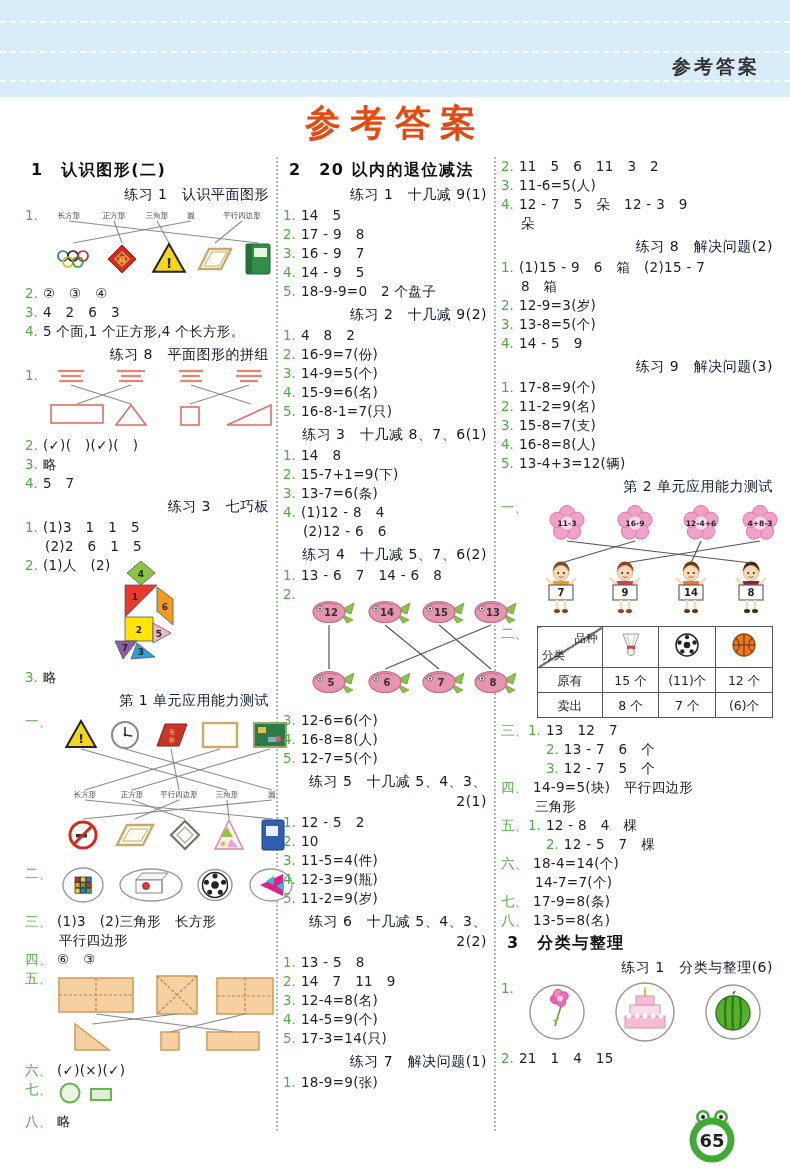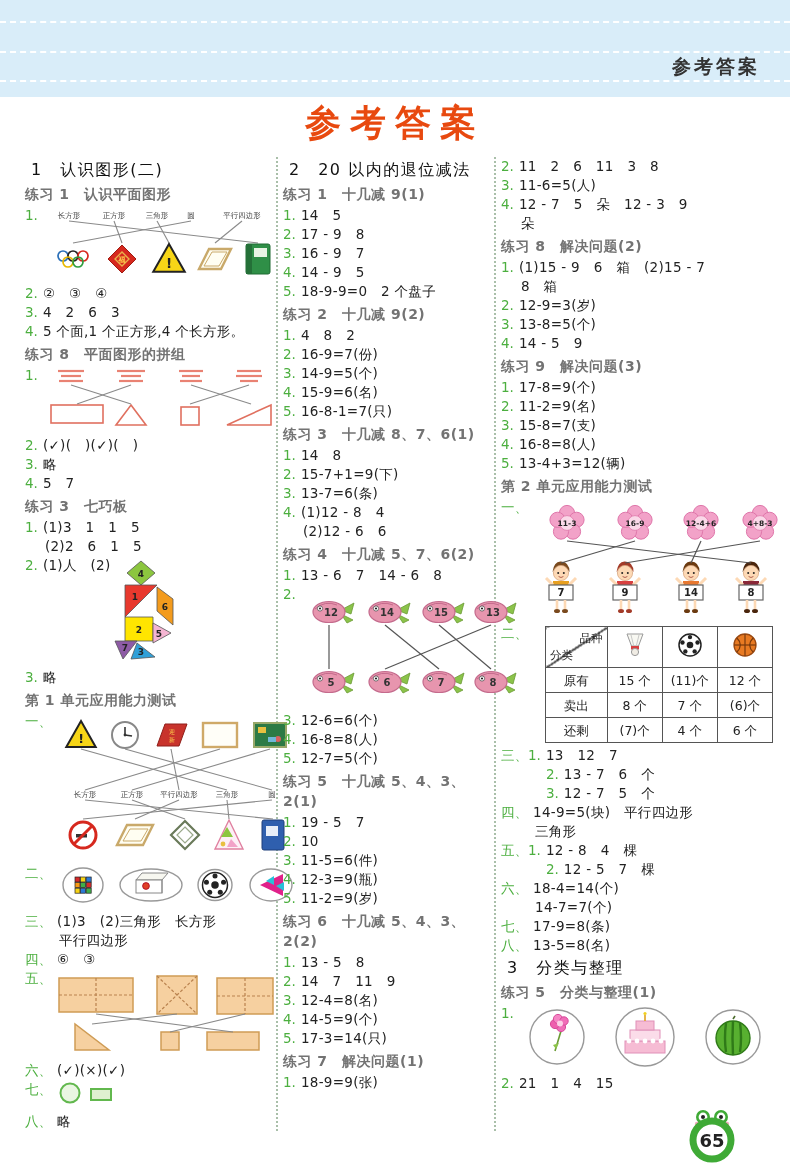--- a/index.html
+++ b/index.html
@@ -15,31 +15,31 @@
   .band-label{position:absolute;top:54px;right:30px;font-size:19px;color:#333;letter-spacing:3px;font-weight:bold;}
   
   .main-title{position:absolute;top:99px;left:0;width:100%;text-align:center;
     color:#e8490f;font-size:36px;font-weight:bold;letter-spacing:9px;}
   
   .content{position:absolute;top:157px;left:20px;display:flex;align-items:stretch;}
   .col{padding:0 7px 0 5px;}
   .col1{width:244px;border-right:2px dotted #a9bfa9;}
   .col2{width:204px;border-right:2px dotted #a9bfa9;}
   .col3{width:272px;}
-  .h1{font-size:16px;font-weight:normal;color:#111;margin:2px 0 3px 6px;letter-spacing:1.5px;line-height:22px;}
-  .h2{font-size:14px;font-weight:bold;color:#737373;text-align:left;margin:3px 0 2px 0;line-height:20px;letter-spacing:0.5px;}
+  .h1{font-size:16px;font-weight:bold;color:#111;margin:2px 0 3px 6px;letter-spacing:1.5px;line-height:22px;}
+  .h2{font-size:14px;font-weight:normal;color:#0f172a;text-align:right;margin:3px 0 2px 0;line-height:20px;letter-spacing:0.5px;}
   .item{display:flex;font-size:13.5px;line-height:19px;margin:0;}
   .num{color:#4caf3f;margin-right:5px;flex:none;white-space:pre;}
   .body{flex:1;min-width:0;}
   .txt{white-space:pre-wrap;letter-spacing:0.3px;}
   .sub{margin-left:2px;}
   .fig{margin:1px 0 2px 0;}
   .inline-fig{margin-left:36px;margin-top:-16px;}
   
-  table.sales{border-collapse:collapse;margin:2px 0 3px 12px;background:#fff;}
+  table.sales{border-collapse:collapse;margin:2px 0 3px 4px;background:#fff;}
   table.sales td{border:1.6px solid #555;text-align:center;font-size:12.5px;padding:0;color:#222;}
   td.corner{width:64px;height:40px;position:relative;
     background-image:linear-gradient(to right bottom,transparent calc(50% - 1px),#555 calc(50% - 1px),#555 calc(50% + 1px),transparent calc(50% + 1px));}
   .corner-top{position:absolute;top:2px;right:4px;font-size:11.5px;}
   .corner-bottom{position:absolute;bottom:2px;left:4px;font-size:11.5px;text-align:center;}
   td.icon-cell{width:56px;height:40px;}
   td.val-cell{width:56px;height:24px;}
   td.rowlab{height:24px;font-size:12.5px;}
   
   .frog{position:absolute;top:1106px;right:52px;}
@@ -604,33 +604,33 @@
       <div class="item">
         <span class="num">5.</span>
         <div class="body">
           <div class="txt">12-7=5(个)</div>
         </div>
       </div>
       <div class="h2">练习 5　十几减 5、4、3、2(1)</div>
       <div class="item">
         <span class="num">1.</span>
         <div class="body">
-          <div class="txt">19 - 5　7</div>
+          <div class="txt">12 - 5　2</div>
         </div>
       </div>
       <div class="item">
         <span class="num">2.</span>
         <div class="body">
           <div class="txt">10</div>
         </div>
       </div>
       <div class="item">
         <span class="num">3.</span>
         <div class="body">
-          <div class="txt">11-5=6(件)</div>
+          <div class="txt">11-5=4(件)</div>
         </div>
       </div>
       <div class="item">
         <span class="num">4.</span>
         <div class="body">
           <div class="txt">12-3=9(瓶)</div>
         </div>
       </div>
       <div class="item">
         <span class="num">5.</span>
@@ -674,21 +674,21 @@
         <span class="num">1.</span>
         <div class="body">
           <div class="txt">18-9=9(张)</div>
         </div>
       </div>
     </div>
     <div class="col col3">
       <div class="item">
         <span class="num">2.</span>
         <div class="body">
-          <div class="txt">11　2　6　11　3　8</div>
+          <div class="txt">11　5　6　11　3　2</div>
         </div>
       </div>
       <div class="item">
         <span class="num">3.</span>
         <div class="body">
           <div class="txt">11-6=5(人)</div>
         </div>
       </div>
       <div class="item">
         <span class="num">4.</span>
@@ -912,26 +912,20 @@
                   <td class="val-cell">15 个</td>
                   <td class="val-cell">(11)个</td>
                   <td class="val-cell">12 个</td>
                 </tr>
                 <tr>
                   <td class="rowlab">卖出</td>
                   <td class="val-cell">8 个</td>
                   <td class="val-cell">7 个</td>
                   <td class="val-cell">(6)个</td>
                 </tr>
-                <tr>
-                  <td class="rowlab">还剩</td>
-                  <td class="val-cell">(7)个</td>
-                  <td class="val-cell">4 个</td>
-                  <td class="val-cell">6 个</td>
-                </tr>
               </tbody>
             </table>
           </div>
         </div>
       </div>
       <div class="item">
         <span class="num">三、1.</span>
         <div class="body">
           <div class="txt">13　12　7</div>
           <div class="item">
@@ -974,21 +968,21 @@
           <div class="txt">17-9=8(条)</div>
         </div>
       </div>
       <div class="item">
         <span class="num">八、</span>
         <div class="body">
           <div class="txt">13-5=8(名)</div>
         </div>
       </div>
       <div class="h1">3　分类与整理</div>
-      <div class="h2">练习 5　分类与整理(1)</div>
+      <div class="h2">练习 1　分类与整理(6)</div>
       <div class="item">
         <span class="num">1.</span>
         <div class="body">
           <div class="fig"><svg width="252" height="62" viewBox="0 0 252 62">
               <circle cx="38" cy="32" r="27" fill="#fff" stroke="#999" stroke-width="1.4"></circle>
               <g>
                 <line x1="36" y1="46" x2="42" y2="26" stroke="#6a9a34" stroke-width="1.6"></line>
                 <polygon points="34,40 40,38 37,44" fill="#8cc34a" stroke="none" stroke-width="1.5"></polygon>
                 <circle cx="42" cy="22" r="4.6" fill="#f06eb8" stroke="#d84a9a" stroke-width="1"></circle>
                 <circle cx="36" cy="19" r="4.6" fill="#ee5fae" stroke="#d84a9a" stroke-width="1"></circle>

